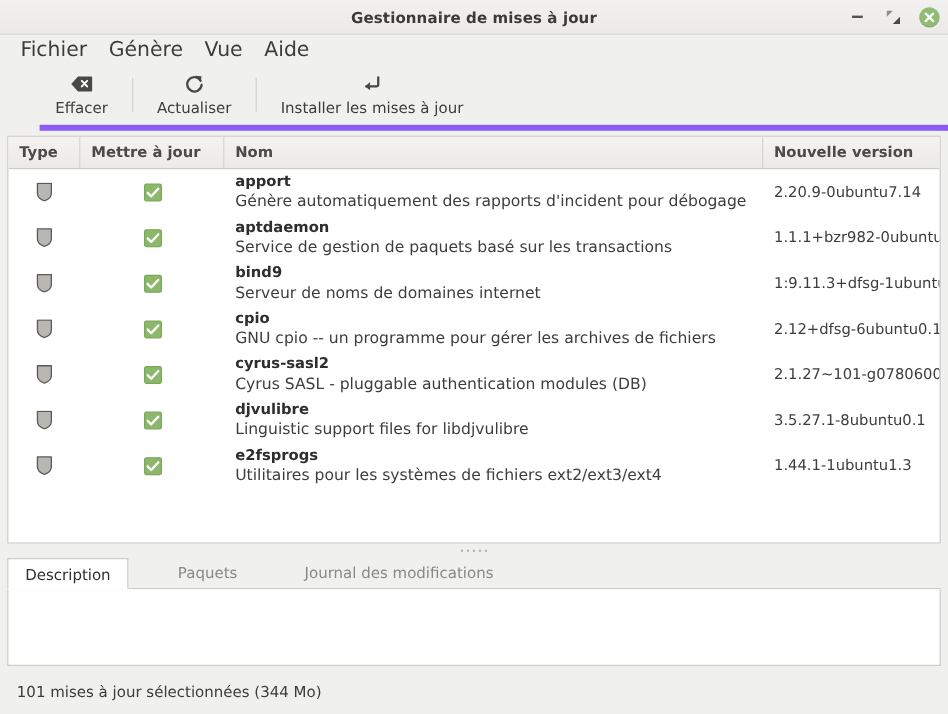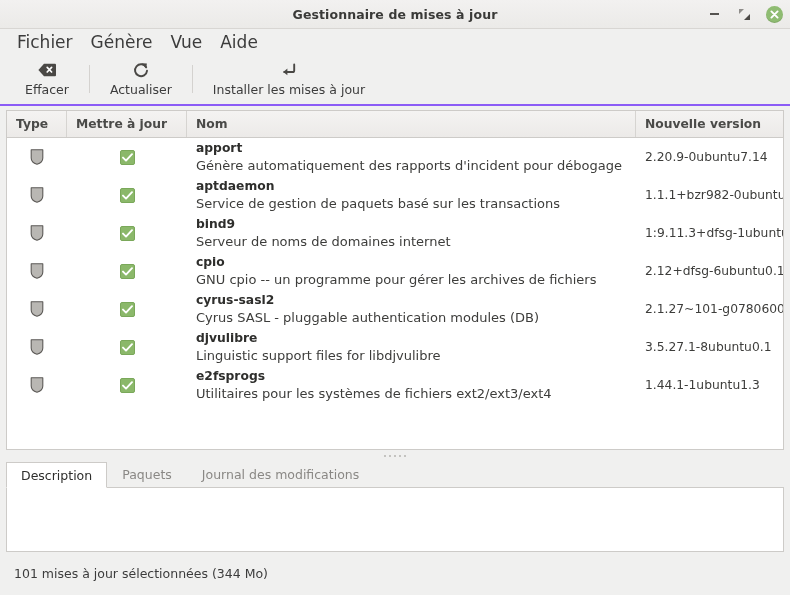--- a/index.html
+++ b/index.html
@@ -106,23 +106,24 @@
     color: #3c3c3c;
     cursor: default;
     border-radius: 2px;
   }
 
   
   .toolbar {
     height: 50px;
     display: flex;
     align-items: center;
-    padding-left: 12px;
+    padding-left: 0;
     background: #f0f0ef;
-    border-bottom: 2px solid #8b5cf6;
+    border-bottom: 5px solid #8b5cf6;
+    margin-left: 33px;
   }
   .tb-btn {
     display: flex;
     flex-direction: column;
     align-items: center;
     justify-content: center;
     gap: 3px;
     padding: 2px 13px;
     height: 44px;
     cursor: pointer;
@@ -265,20 +266,21 @@
 
   
   .notebook {
     margin: 0 6px;
   }
   .tabs {
     display: flex;
     align-items: flex-end;
     height: 26px;
     border-bottom: 1px solid #cdcbc8;
+    gap: 26px;
   }
   .tab {
     padding: 5px 14px 5px 14px;
     font-size: 12.5px;
     color: #8a8885;
     cursor: pointer;
     border: 1px solid transparent;
     border-bottom: none;
     box-sizing: border-box;
     height: 26px;

